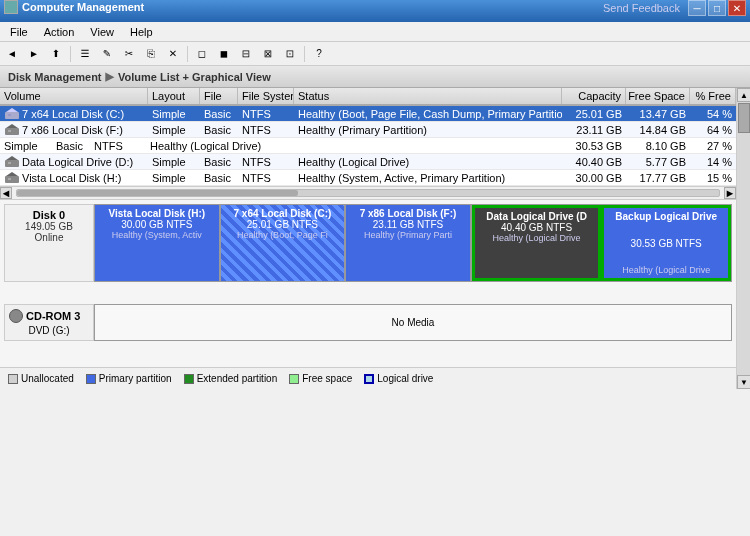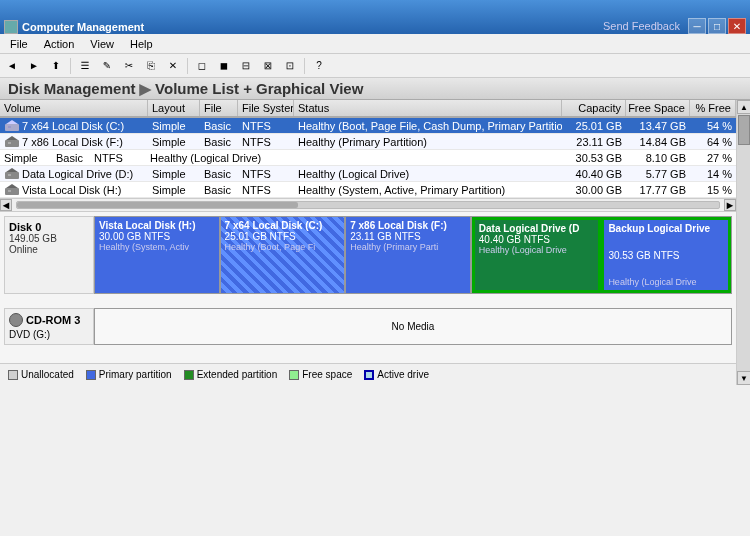--- a/index.html
+++ b/index.html
@@ -1,23 +1,23 @@
 <!DOCTYPE html>
 <html><head>
   <meta charset="utf-8">
   <style>
     * { margin: 0; padding: 0; box-sizing: border-box; }
     body { font-family: 'Segoe UI', Tahoma, Arial, sans-serif; font-size: 11px; background: #f0f0f0; width: 750px; height: 536px; overflow: hidden; }
 
     
     .title-bar {
       background: linear-gradient(to bottom, #4a90d9 0%, #2563ae 100%);
-      height: 34px;
-      display: flex;
-      align-items: flex-end;
+      height: 22px;
+      display: flex;
+      align-items: flex-start;
       justify-content: space-between;
       padding: 0 4px;
       color: white;
       gap: 39px;
     }
     .title-bar-left { display: flex; align-items: center; gap: 4px; font-size: 11px; font-weight: bold; }
     .title-bar-icon { width: 14px; height: 14px; background: #6aa; border: 1px solid #aaa; }
     .title-bar-controls { display: flex; gap: 2px; }
     .title-btn { width: 18px; height: 16px; border: 1px solid rgba(255,255,255,0.4); background: rgba(255,255,255,0.2); color: white; font-size: 10px; display: flex; align-items: center; justify-content: center; cursor: pointer; }
     .title-btn.close { background: #c0392b; }
@@ -48,21 +48,21 @@
     .toolbar-sep { width: 1px; height: 16px; background: #ccc; margin: 0 2px; }
 
     
     .section-header {
       background: linear-gradient(to bottom, #e8e8e8 0%, #d0d0d0 100%);
       height: 22px;
       display: flex;
       align-items: center;
       padding: 0 8px;
       border-bottom: 1px solid #aaa;
-      font-size: 15px;
+      font-size: 11px;
       font-weight: bold;
       color: #333;
     }
     .section-header-sep { color: #666; margin: 0 4px; }
     .table-header {
       display: flex;
       background: linear-gradient(to bottom, #e8e8e8 0%, #d4d4d4 100%);
       border-bottom: 2px solid #aaa;
       height: 18px;
       align-items: center;
@@ -118,21 +118,21 @@
       border-bottom: 1px solid #ccc;
       display: flex;
       align-items: center;
     }
     .scroll-track { flex: 1; height: 8px; background: #d0d0d0; border: 1px solid #bbb; margin: 0 4px; border-radius: 2px; position: relative; }
     .scroll-thumb { position: absolute; left: 0; top: 0; width: 40%; height: 100%; background: #aaa; border-radius: 2px; }
 
     
     .graphical-view { flex: 1; background: #f5f5f5; padding: 4px; overflow: hidden; }
     
-    .disk-row { display: flex; margin-bottom: 14px; align-items: stretch; }
+    .disk-row { display: flex; margin-bottom: 22px; align-items: stretch; text-align: center; }
     .disk-label {
       width: 90px;
       min-width: 90px;
       background: #f0f0f0;
       border: 1px solid #ccc;
       padding: 4px;
       font-size: 10px;
       display: flex;
       flex-direction: column;
       justify-content: flex-start;
@@ -351,21 +351,21 @@
             <div class="partition" style="flex: 2 1 0%; background: repeating-linear-gradient(45deg, rgb(65, 105, 225), rgb(65, 105, 225) 4px, rgb(96, 144, 255) 4px, rgb(96, 144, 255) 8px); color: white;">
     <span class="part-name">7 x64 Local Disk  (C:)</span>
     <span class="part-size">25.01 GB NTFS</span>
     <span class="part-status" style="color:#cce">Healthy (Boot, Page Fi</span>
   </div>
             <div class="partition" style="flex: 2 1 0%; background: rgb(65, 105, 225); color: white;">
     <span class="part-name">7 x86 Local Disk  (F:)</span>
     <span class="part-size">23.11 GB NTFS</span>
     <span class="part-status" style="color:#cce">Healthy (Primary Parti</span>
   </div>
-            <div class="partition" style="flex: 2 1 0%; background: #15803d; color: white; border: 3px solid rgb(0, 170, 0); box-sizing: border-box;">
+            <div class="partition" style="flex: 2 1 0%; background: #404040; color: white; border: 3px solid rgb(0, 170, 0); box-sizing: border-box;">
     <span class="part-name">Data Logical Drive  (D</span>
     <span class="part-size">40.40 GB NTFS</span>
     <span class="part-status" style="color:#cce">Healthy (Logical Drive</span>
   </div>
             <div class="partition" style="flex: 2 1 0%; background: rgb(65, 105, 225); color: white; border: 3px solid rgb(0, 170, 0); box-sizing: border-box; gap: 16px;">
     <span class="part-name">Backup Logical Drive</span>
     <span class="part-size">30.53 GB NTFS</span>
     <span class="part-status" style="color:#cce">Healthy (Logical Drive</span>
   </div>
           </div>
@@ -397,21 +397,21 @@
       <div class="legend-item">
         <div class="legend-box legend-extended"></div>
         <span>Extended partition</span>
       </div>
       <div class="legend-item">
         <div class="legend-box legend-free"></div>
         <span>Free space</span>
       </div>
       <div class="legend-item">
         <div class="legend-box legend-logical"></div>
-        <span>Active drive</span>
+        <span>Logical drive</span>
       </div>
     </div>
   </div>
 
   <div class="vscroll">
     <div class="vscroll-btn">▲</div>
     <div class="vscroll-track">
       <div class="vscroll-thumb"></div>
     </div>
     <div class="vscroll-btn">▼</div>

